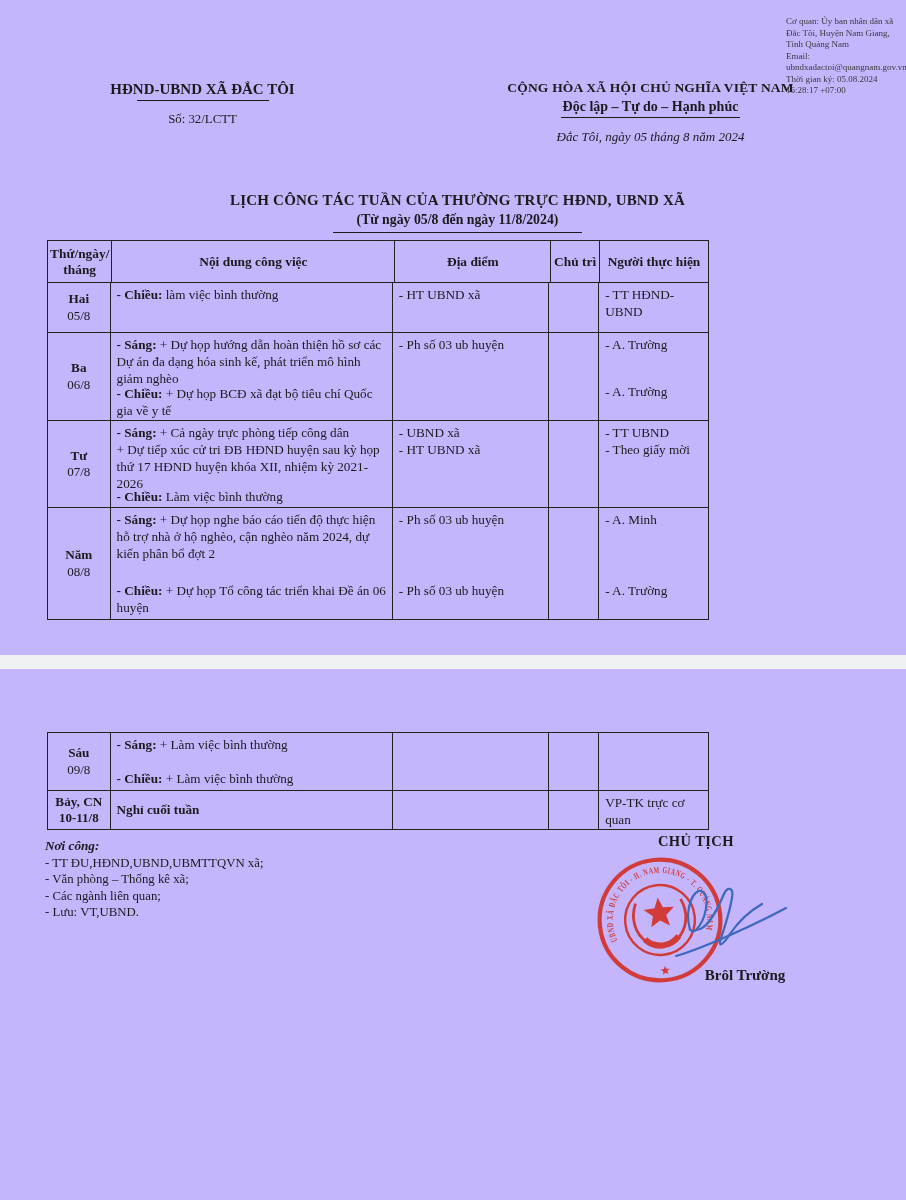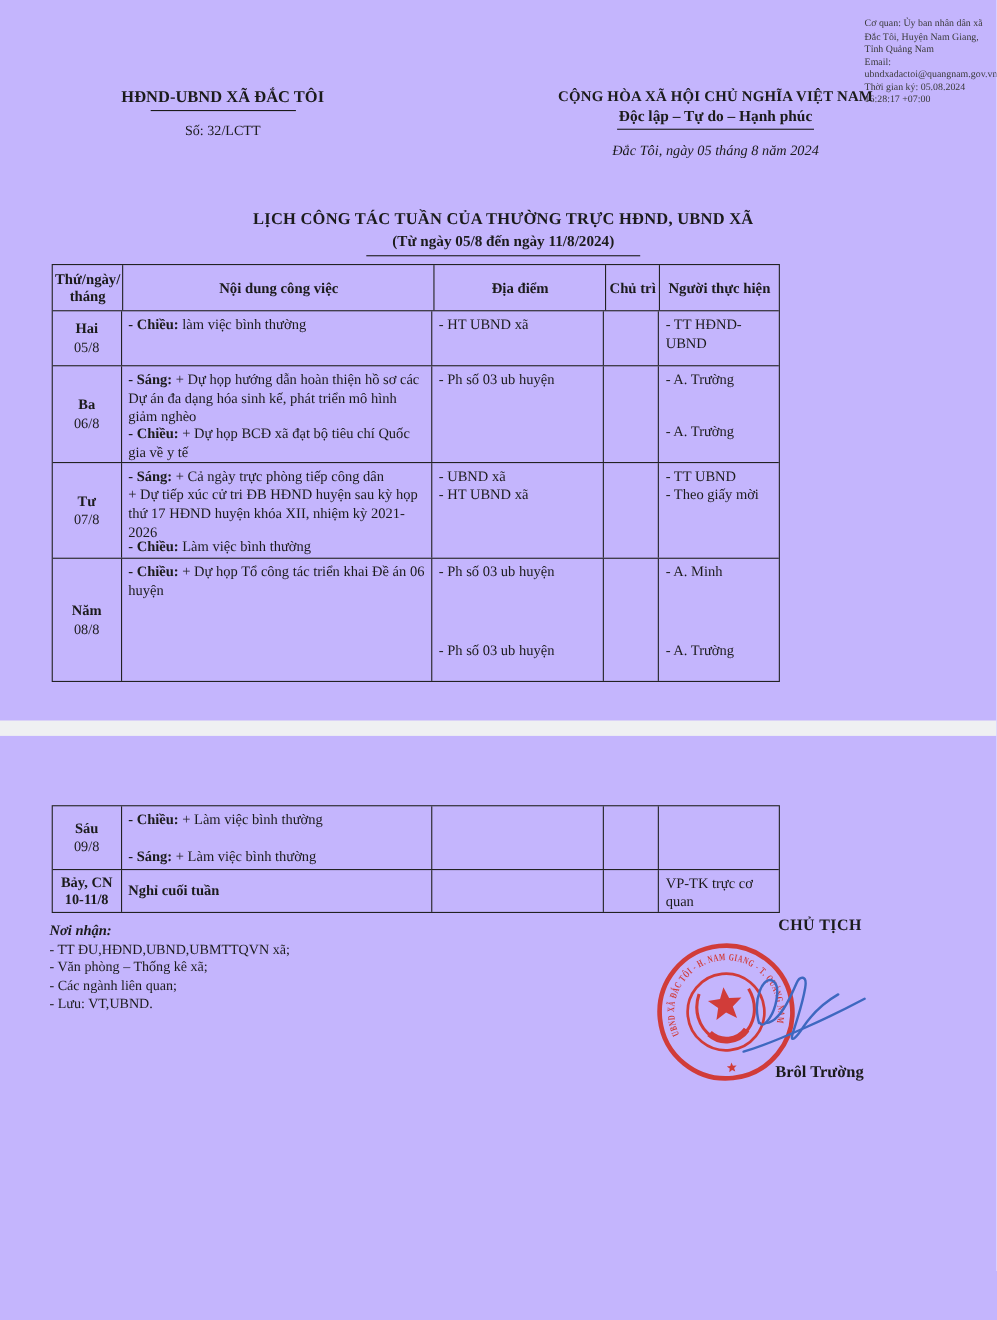--- a/index.html
+++ b/index.html
@@ -73,21 +73,21 @@
   
   .t2 .tbody .trow:nth-child(2) .c-content,
   .t2 .tbody .trow:nth-child(2) .c-exec{justify-content:center;}
 
   
   .band{position:absolute;left:0;top:655px;width:906px;height:14px;background:var(--band);}
 
   
   .noinhan{position:absolute;left:45px;top:838px;font-size:12.8px;line-height:16.5px;}
   .noinhan .nn-title{font-weight:bold;font-style:italic;font-size:13.2px;}
-  .sig-title{position:absolute;left:658px;top:833px;width:175px;text-align:center;font-weight:bold;font-size:14.5px;letter-spacing:.4px;}
+  .sig-title{position:absolute;left:658px;top:833px;width:175px;font-weight:bold;font-size:14.5px;letter-spacing:.4px;}
   .sig-name{position:absolute;left:655px;top:967px;width:180px;text-align:center;font-weight:bold;font-size:15px;}
   .stamp{position:absolute;left:594px;top:854px;width:132px;height:132px;transform:rotate(-6deg);opacity:.93;}
   .signature{position:absolute;left:670px;top:868px;width:128px;height:102px;}
 </style>
 </head>
 <body>
 
 <div class="page">
 
   <div class="esign">
@@ -205,20 +205,23 @@
             </div>
             <div class="blk pm"></div>
           </div>
         </div>
         <div class="trow">
           <div class="cell c-day">
             <div class="day-top">Năm</div>
             <div class="day-sub">08/8</div>
           </div>
           <div class="cell c-content">
+            <div class="blk am">
+              <div class="line"><span class="lbl">- Sáng:</span><span class="txt"> + Dự họp nghe báo cáo tiến độ thực hiện hỗ trợ nhà ở hộ nghèo, cận nghèo năm 2024, dự kiến phân bổ đợt 2</span></div>
+            </div>
             <div class="blk pm">
               <div class="line"><span class="lbl">- Chiều:</span><span class="txt"> + Dự họp Tổ công tác triển khai Đề án 06 huyện</span></div>
             </div>
           </div>
           <div class="cell c-loc">
             <div class="blk am">
               <div class="line">- Ph số 03 ub huyện</div>
             </div>
             <div class="blk pm">
               <div class="line">- Ph số 03 ub huyện</div>
@@ -240,25 +243,25 @@
   <div class="band"></div>
 
   <div class="tbl t2">
     <div class="tbody" id="tbody2">
         <div class="trow">
           <div class="cell c-day">
             <div class="day-top">Sáu</div>
             <div class="day-sub">09/8</div>
           </div>
           <div class="cell c-content">
+            <div class="blk am">
+              <div class="line"><span class="lbl">- Sáng:</span><span class="txt"> + Làm việc bình thường</span></div>
+            </div>
             <div class="blk pm">
               <div class="line"><span class="lbl">- Chiều:</span><span class="txt"> + Làm việc bình thường</span></div>
-            </div>
-            <div class="blk am">
-              <div class="line"><span class="lbl">- Sáng:</span><span class="txt"> + Làm việc bình thường</span></div>
             </div>
           </div>
           <div class="cell c-loc">
             <div class="blk am"></div>
             <div class="blk pm"></div>
           </div>
           <div class="cell c-chair"></div>
           <div class="cell c-exec">
             <div class="blk am"></div>
             <div class="blk pm"></div>
@@ -284,21 +287,21 @@
             <div class="blk am">
               <div class="line">VP-TK trực cơ quan</div>
             </div>
             <div class="blk pm"></div>
           </div>
         </div>
       </div>
   </div>
 
   <div class="noinhan">
-    <div class="nn-title">Nơi nhận:</div>
+    <div class="nn-title">Nơi công:</div>
     <div>- TT ĐU,HĐND,UBND,UBMTTQVN xã;</div>
     <div>- Văn phòng – Thống kê xã;</div>
     <div>- Các ngành liên quan;</div>
     <div>- Lưu: VT,UBND.</div>
   </div>
 
   <div class="sig-title">CHỦ TỊCH</div>
 
   <svg class="stamp" viewBox="0 0 140 140">
     <g fill="none" stroke="var(--red)">

